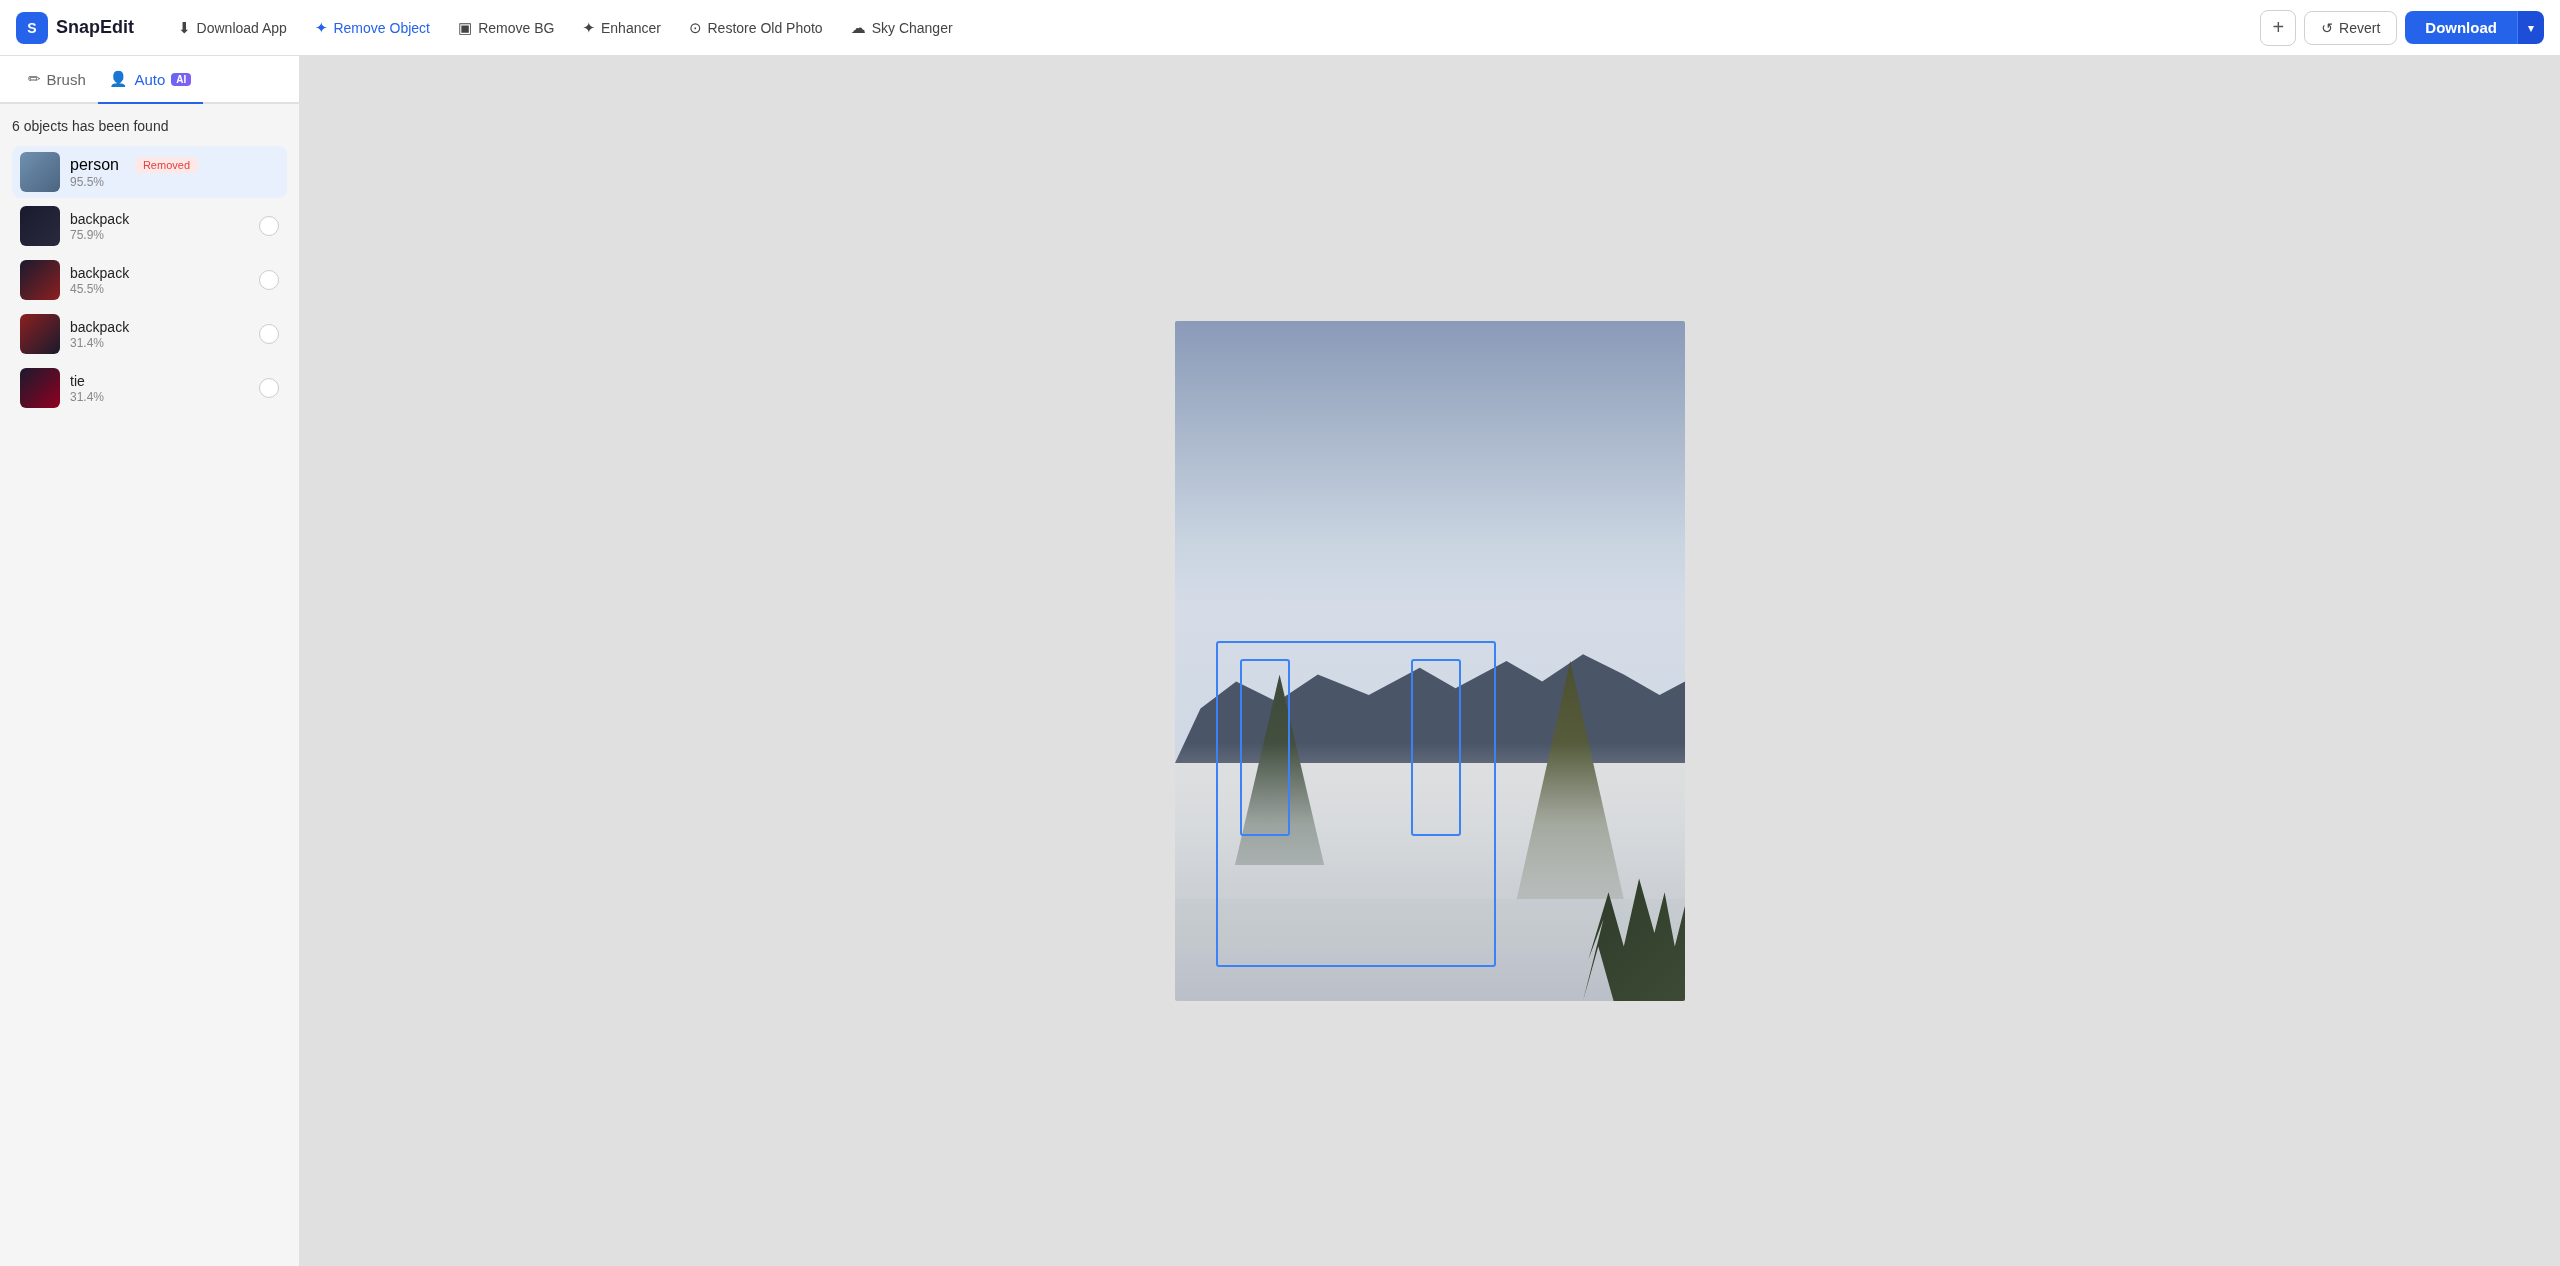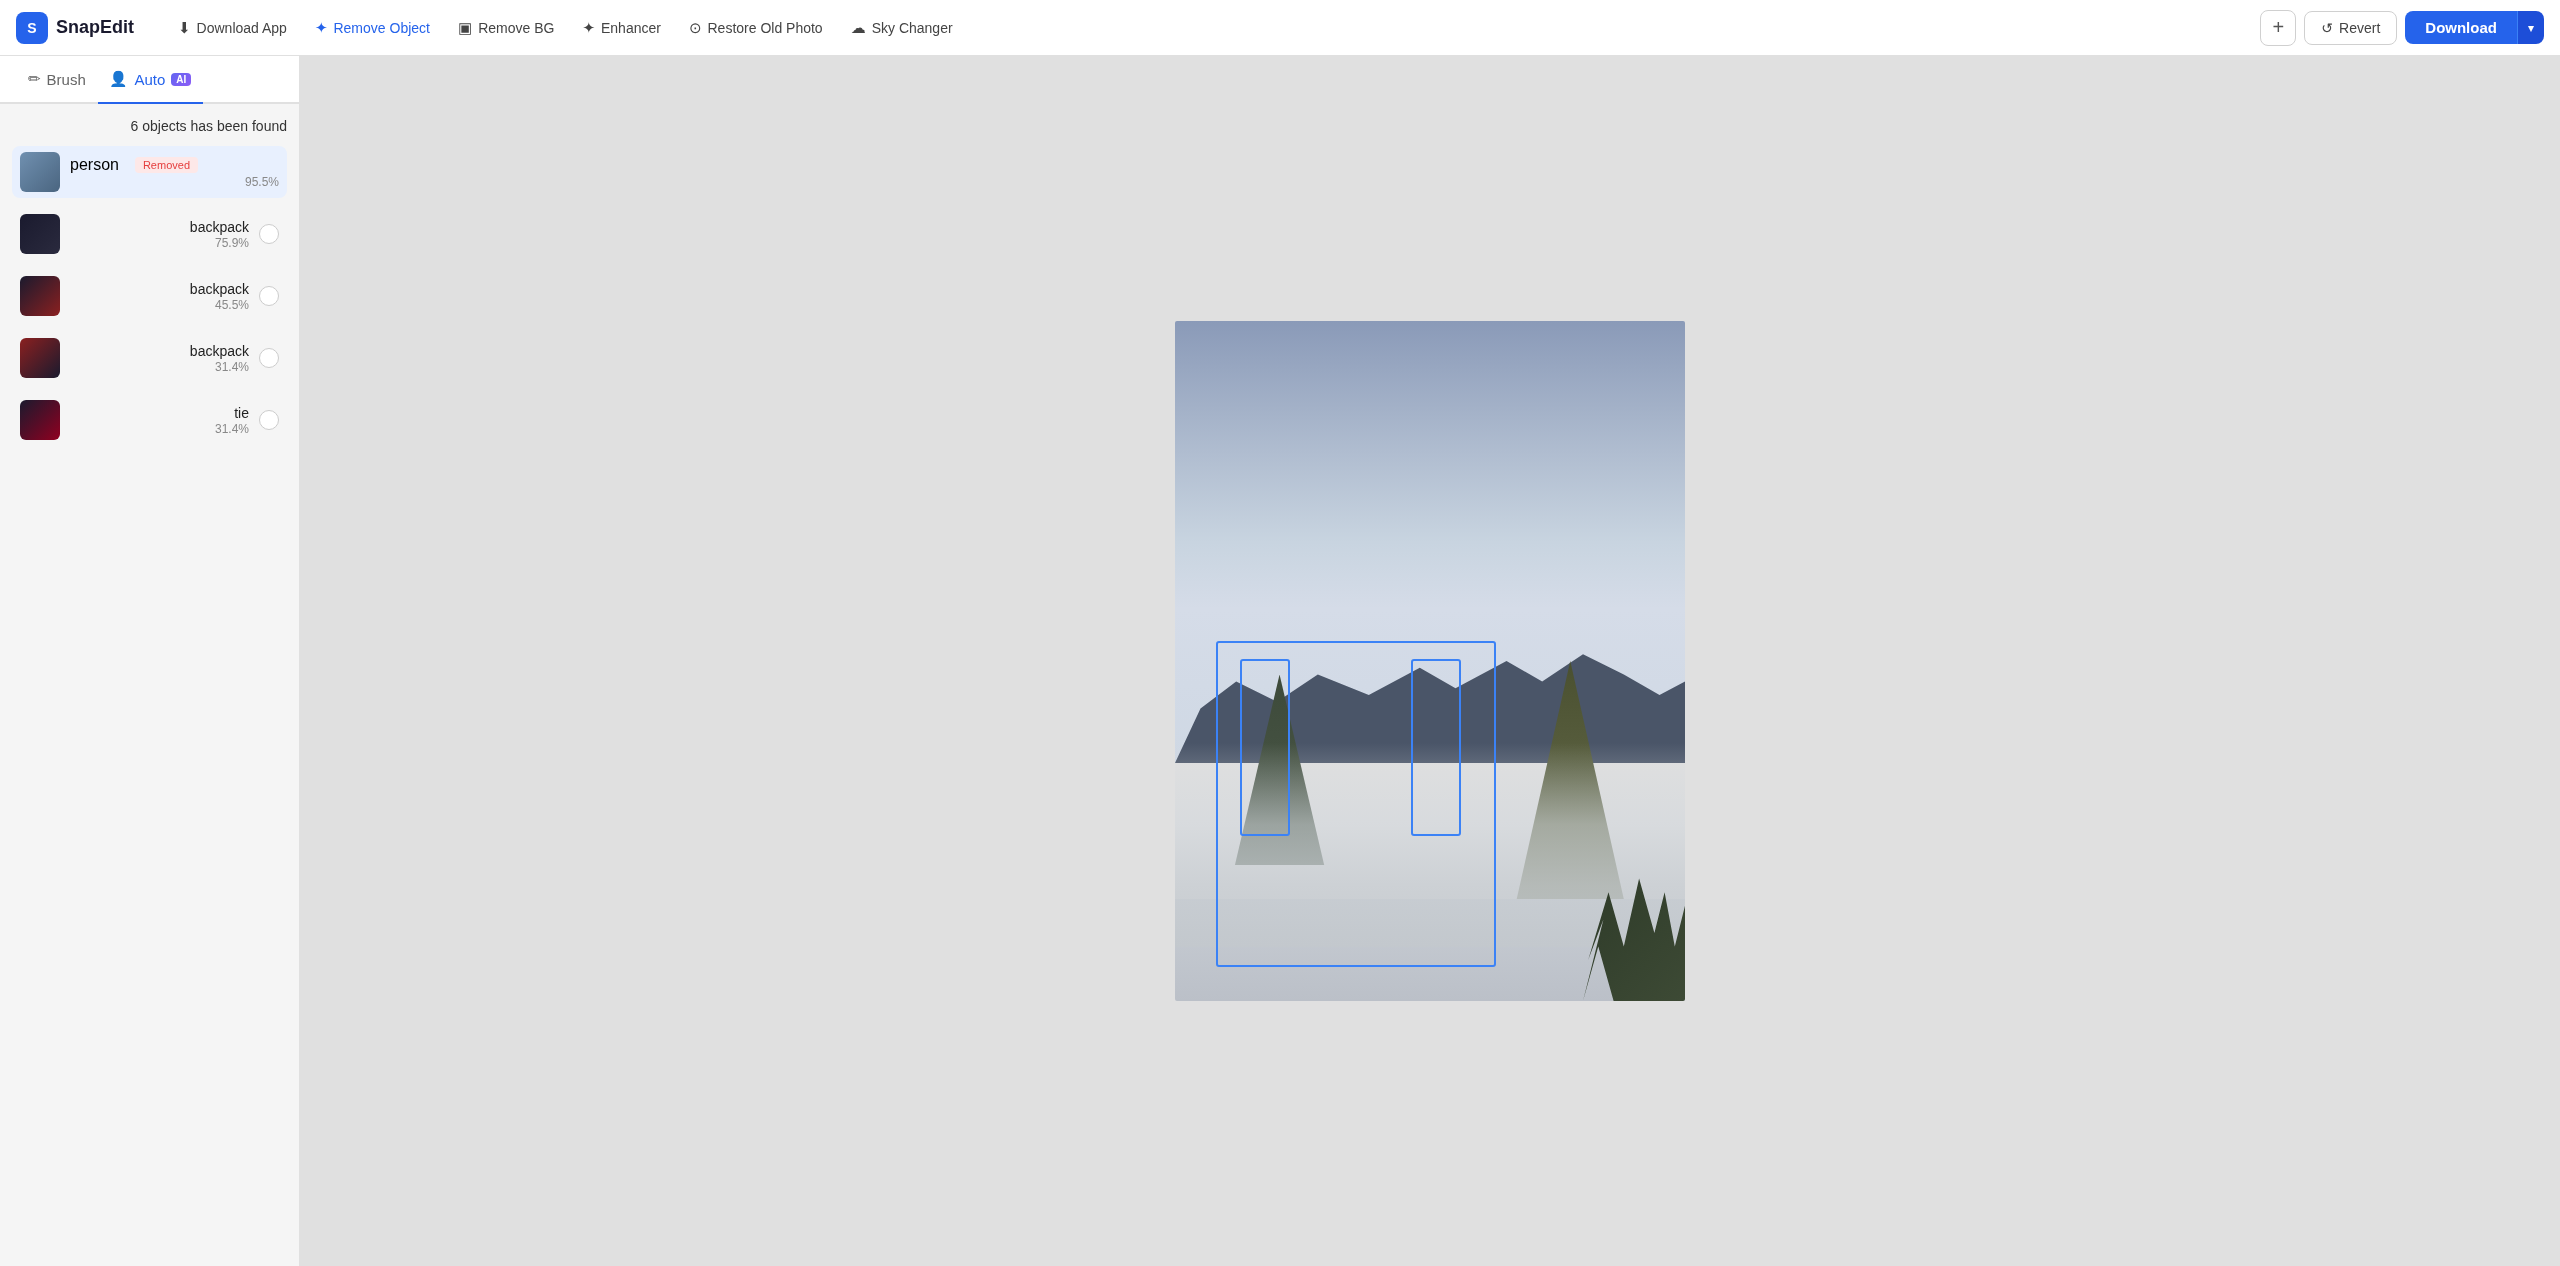--- a/index.html
+++ b/index.html
@@ -63,24 +63,24 @@
       display: flex; align-items: center; gap: 6px;
       padding: 14px 12px; font-size: 15px; cursor: pointer; color: #666;
       border-bottom: 2px solid transparent; margin-bottom: -2px;
     }
     .sidebar-tab.active { color: #2563eb; border-bottom-color: #2563eb; font-weight: 500; }
     .ai-badge {
       background: linear-gradient(135deg, #6366f1, #8b5cf6);
       color: #fff; font-size: 10px; padding: 1px 5px; border-radius: 4px; font-weight: 700;
     }
 
-    .sidebar-content { padding: 14px 12px; flex: 1; overflow-y: auto; text-align: right; }
+    .sidebar-content { padding: 14px 12px; flex: 1; overflow-y: auto; }
     .objects-header { font-size: 14px; color: #333; margin-bottom: 12px; font-weight: 500; }
 
-    .object-list { display: flex; flex-direction: column; gap: 10px; }
+    .object-list { display: flex; flex-direction: column; gap: 2px; }
     .object-item {
       display: flex; align-items: center; gap: 10px;
       padding: 6px 8px; border-radius: 8px; cursor: pointer;
       background: transparent; transition: background 0.1s;
     }
     .object-item.selected { background: #e8f0fe; }
     .object-thumb {
       width: 40px; height: 40px; border-radius: 6px; overflow: hidden;
       flex-shrink: 0; background: #888;
     }

